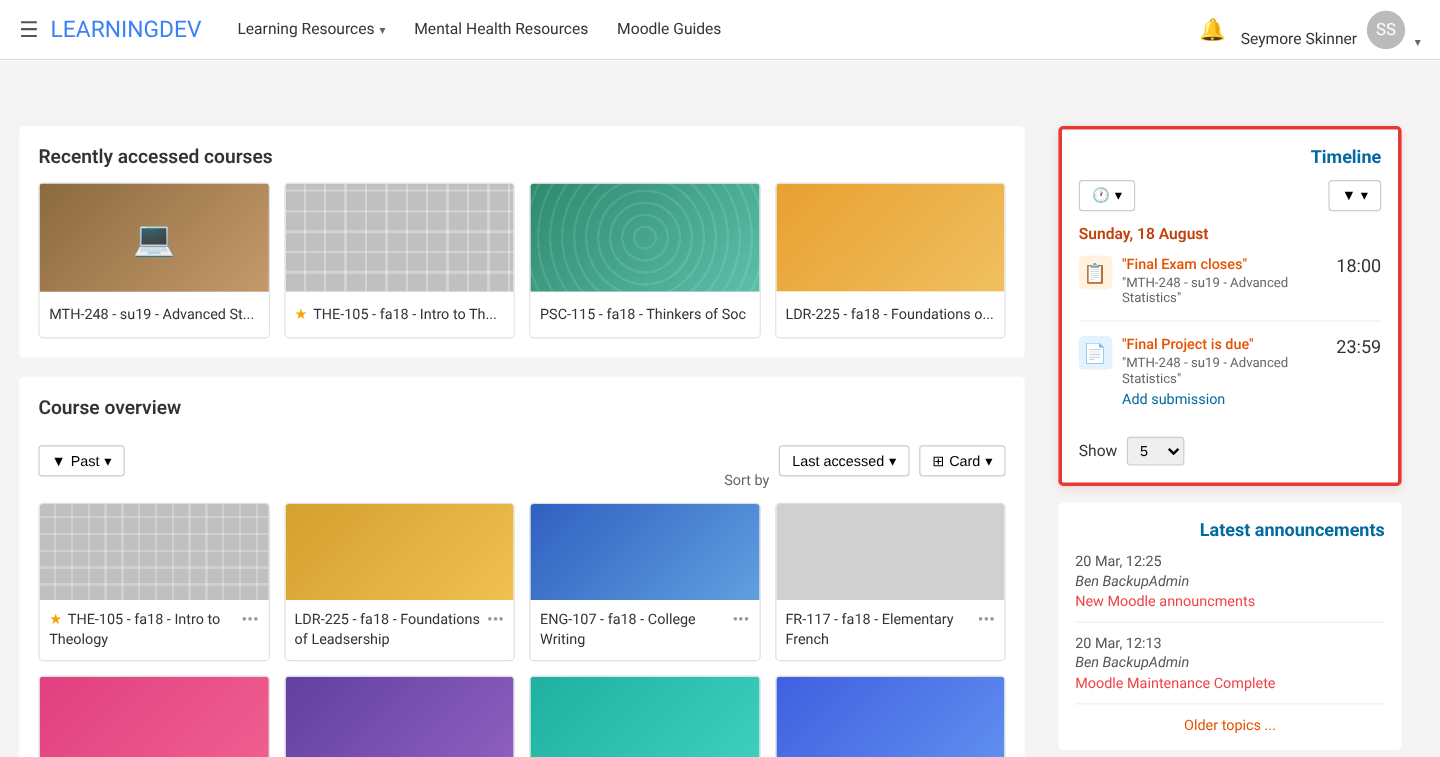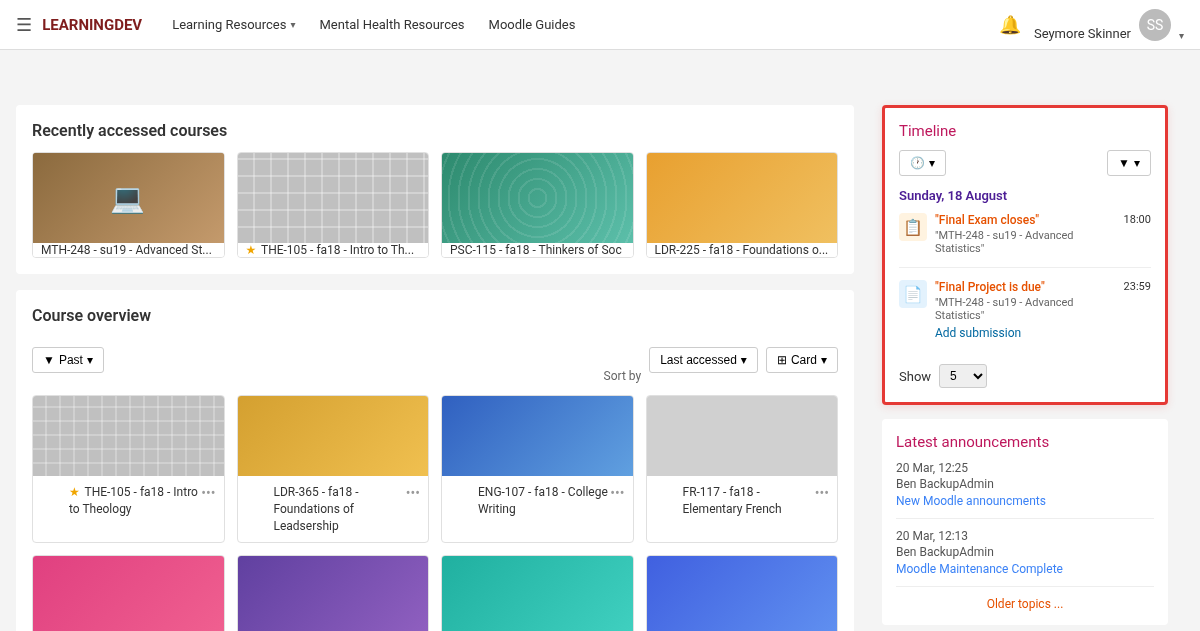--- a/index.html
+++ b/index.html
@@ -11,23 +11,23 @@
       border-bottom: 1px solid #ddd;
       height: 50px;
       display: flex;
       align-items: center;
       padding: 0 16px;
       position: fixed;
       top: 0; left: 0; right: 0;
       z-index: 100;
     }
     .navbar-brand {
-      font-weight: bold;
-      font-size: 15px;
-      color: #7f1d1d;
+      font-weight: normal;
+      font-size: 19px;
+      color: #3b82f6;
       margin-right: 20px;
       display: flex;
       align-items: center;
       gap: 10px;
     }
     .navbar-nav {
       display: flex;
       align-items: center;
       gap: 4px;
       flex: 1;
@@ -115,21 +115,21 @@
       border-radius: 4px;
       overflow: hidden;
       cursor: pointer;
     }
     .course-thumb {
       height: 90px;
       width: 100%;
       object-fit: cover;
     }
     .course-label {
-      padding: 0 8px;
+      padding: 12px 8px;
       font-size: 12px;
       color: #333;
       background: #fff;
     }
 
     
     .thumb-1 { background: linear-gradient(135deg, #8b6a3e, #c49a6c); position: relative; overflow: hidden; }
     .thumb-2 { background: #c0c0c0; position: relative; overflow: hidden; }
 
     
@@ -176,21 +176,20 @@
     .overview-card .card-info {
       padding: 8px;
       font-size: 12px;
       color: #333;
       line-height: 1.4;
     }
     .card-info-header {
       display: flex;
       justify-content: flex-start;
       align-items: flex-start;
-      margin-left: 28px;
     }
     .star-icon { color: #f0a500; margin-right: 2px; }
     .dots-menu { color: #999; cursor: pointer; font-size: 14px; }
 
     
     .ov-thumb-1 { background: #c0c0c0; }
 
     
     .overview-grid-row2 {
       display: grid;
@@ -201,23 +200,24 @@
 
     
     .widget {
       background: #fff;
       border-radius: 4px;
       padding: 14px;
       margin-bottom: 14px;
     }
     .widget-title {
       font-size: 15px;
-      font-weight: 400;
-      color: #be185d;
+      font-weight: 700;
+      color: #0369a1;
       margin-bottom: 10px;
+      text-align: right;
     }
 
     
     .timeline-widget {
       background: #fff;
       border-radius: 4px;
       padding: 14px;
       margin-bottom: 14px;
       border: 3px solid #e53935;
       box-shadow: 0 2px 8px rgba(229,57,53,0.15);
@@ -234,21 +234,21 @@
       font-size: 12px;
       cursor: pointer;
       border-radius: 3px;
       display: flex;
       align-items: center;
       gap: 4px;
     }
     .tl-date-header {
       font-size: 13px;
       font-weight: 600;
-      color: #4c1d95;
+      color: #c2410c;
       margin-bottom: 10px;
     }
     .tl-item {
       display: flex;
       align-items: flex-start;
       gap: 8px;
       margin-bottom: 12px;
       padding-bottom: 12px;
       border-bottom: 1px solid #eee;
     }
@@ -275,21 +275,21 @@
       color: #666;
       margin-top: 2px;
     }
     .tl-add-link {
       font-size: 12px;
       color: #0369a1;
       cursor: pointer;
       margin-top: 4px;
     }
     .tl-time {
-      font-size: 11px;
+      font-size: 15px;
       color: #333;
       flex-shrink: 0;
     }
     .show-row {
       display: flex;
       align-items: center;
       gap: 8px;
       margin-top: 8px;
     }
     .show-label { font-size: 13px; color: #333; }
@@ -301,22 +301,22 @@
       cursor: pointer;
     }
 
     
     .announcement-item {
       margin-bottom: 10px;
       padding-bottom: 10px;
       border-bottom: 1px solid #eee;
     }
     .ann-date { font-size: 12px; color: #555; margin-bottom: 2px; }
-    .ann-author { font-size: 12px; color: #555; margin-bottom: 3px; }
-    .ann-link { font-size: 12px; color: #3b82f6; cursor: pointer; }
+    .ann-author { font-size: 12px; color: #555; margin-bottom: 3px; font-style: italic; }
+    .ann-link { font-size: 12px; color: #ef4444; cursor: pointer; }
     .ann-older { font-size: 12px; color: #555; text-align: center; }
     .ann-older span { color: #e65100; cursor: pointer; }
 
     .hamburger { font-size: 18px; cursor: pointer; color: #555; margin-right: 10px; }
     .dropdown-arrow { font-size: 10px; color: #666; }
 
     .customize-wrapper {
       display: flex;
       justify-content: flex-end;
       padding: 10px 16px 0 0;
@@ -430,21 +430,21 @@
               <span><span class="star-icon">★</span> <span>THE-105 - fa18 - Intro to Theology</span></span>
               <span class="dots-menu">•••</span>
             </div>
           </div>
         </div>
 
         <div class="overview-card">
           <div class="thumb" style="height:80px;background:linear-gradient(135deg,#d4a030,#f0c050);"></div>
           <div class="card-info">
             <div class="card-info-header">
-              <span>LDR-365 - fa18 - Foundations of Leadsership</span>
+              <span>LDR-225 - fa18 - Foundations of Leadsership</span>
               <span class="dots-menu">•••</span>
             </div>
           </div>
         </div>
 
         <div class="overview-card">
           <div class="thumb" style="height:80px;background:linear-gradient(135deg,#3060c0,#60a0e0);"></div>
           <div class="card-info">
             <div class="card-info-header">
               <span>ENG-107 - fa18 - College Writing</span>

